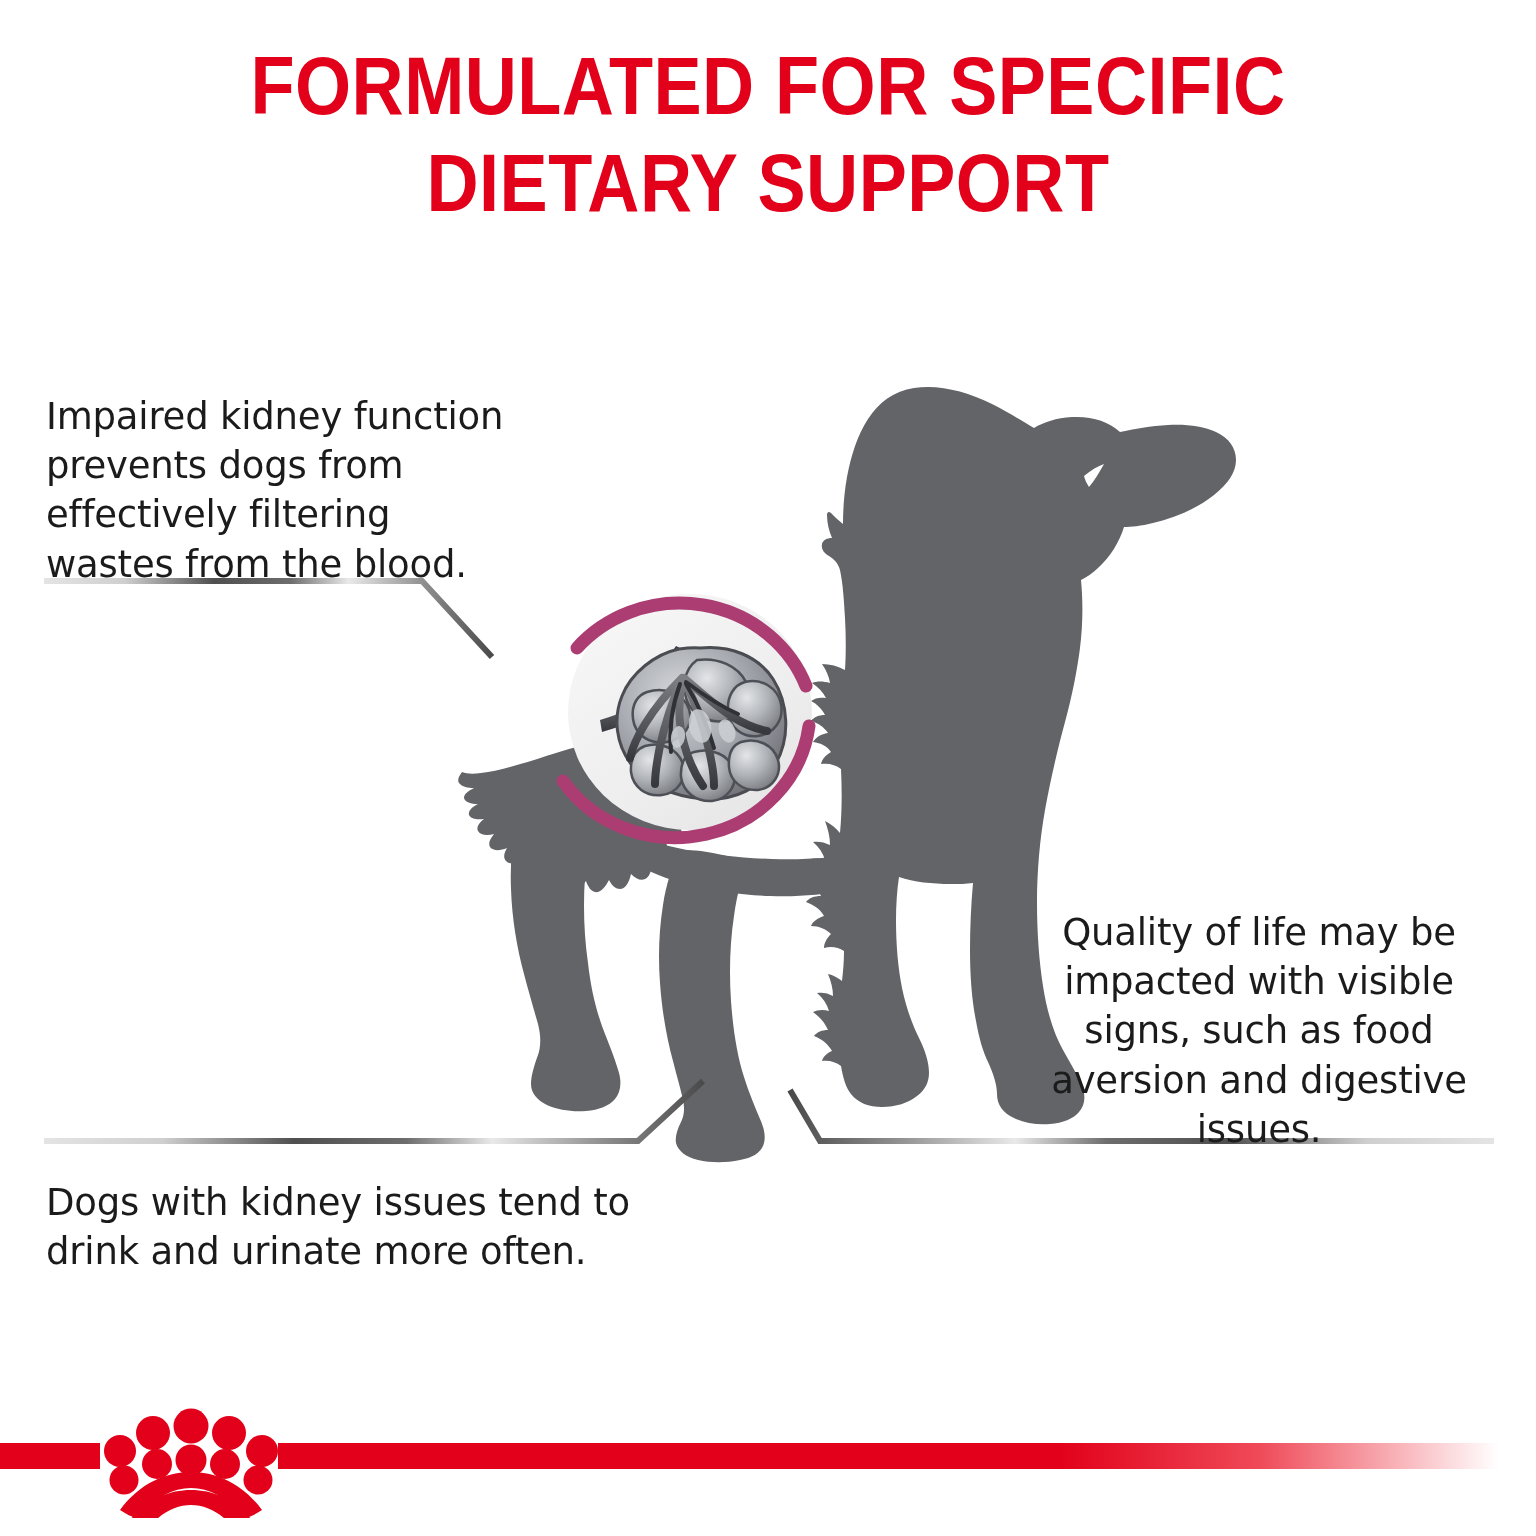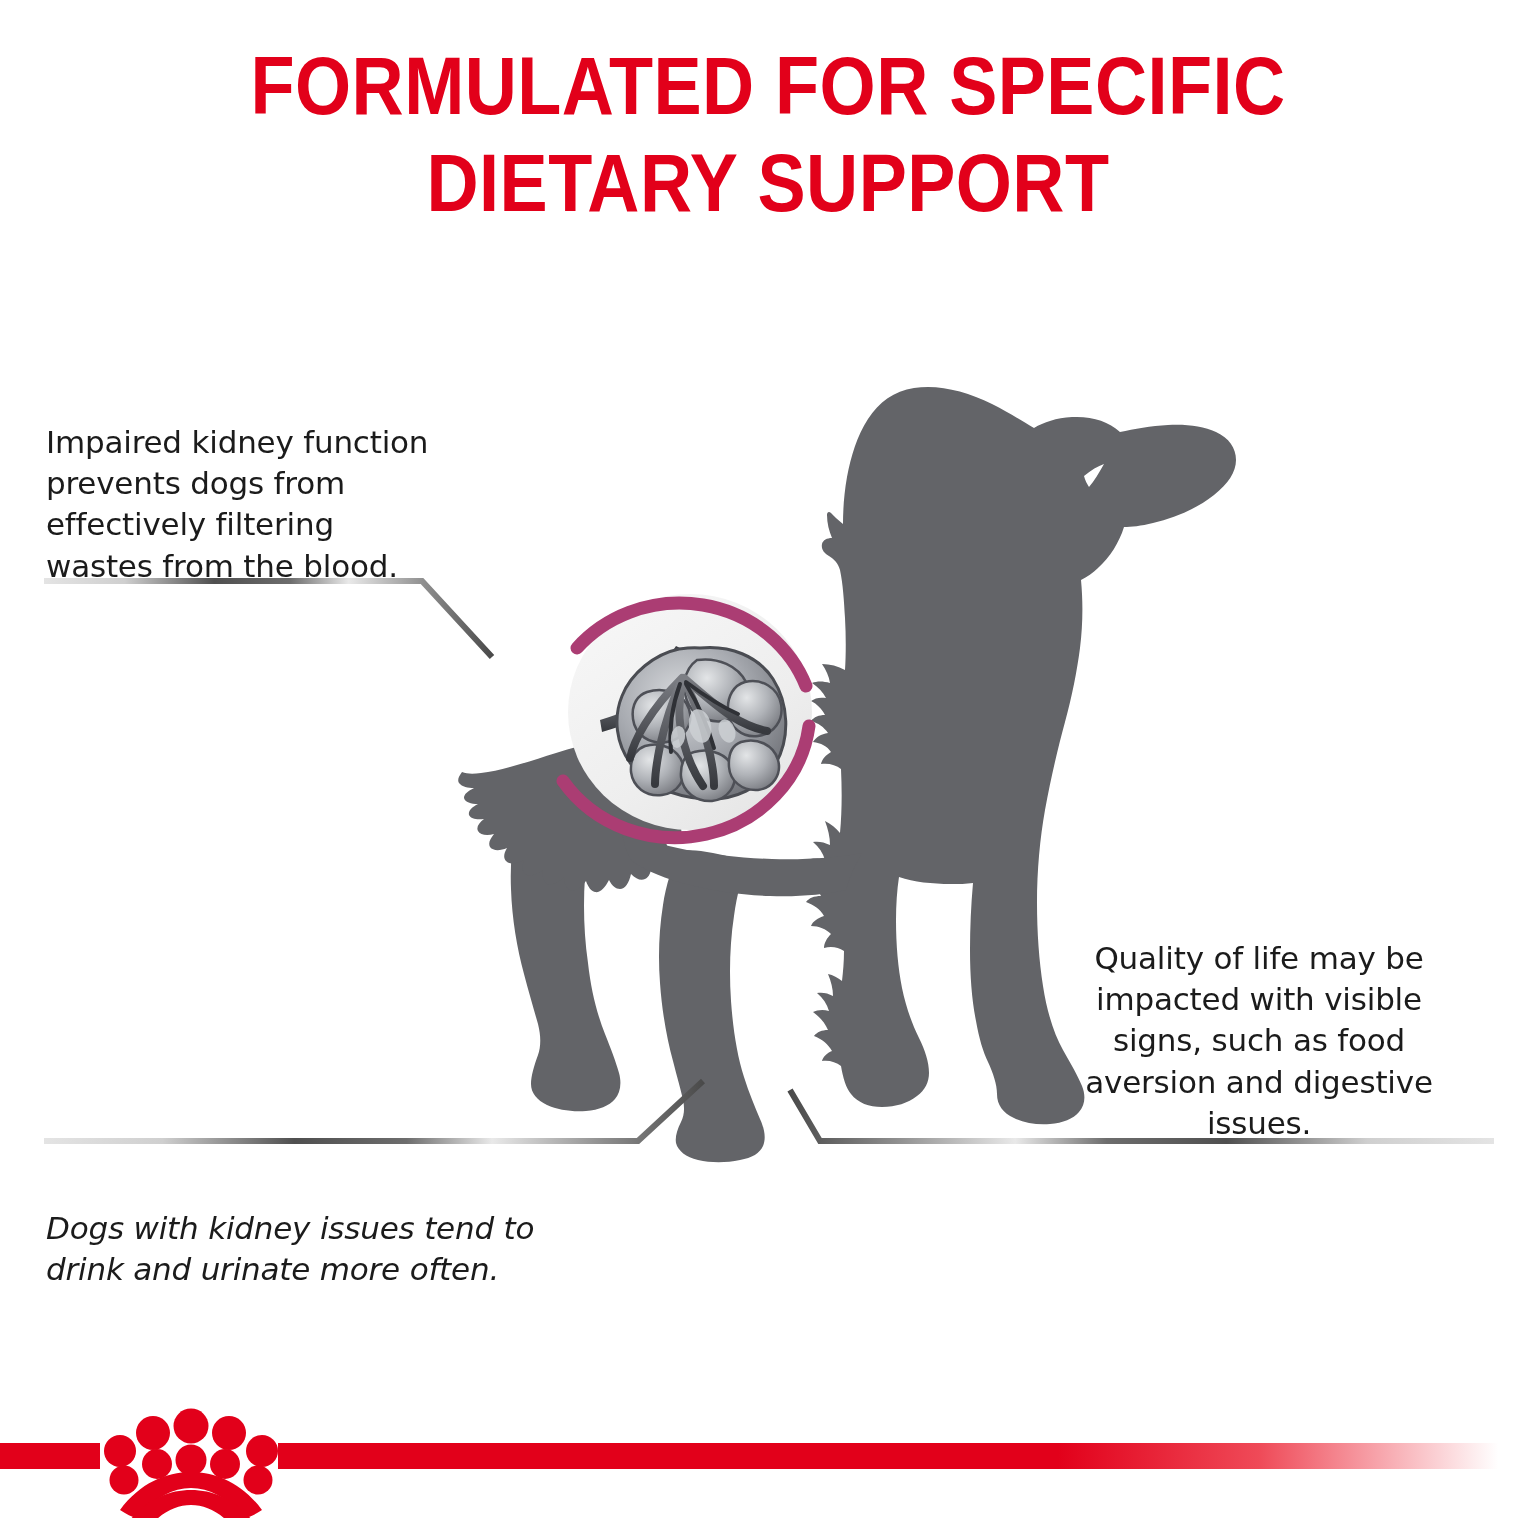--- a/index.html
+++ b/index.html
@@ -26,29 +26,28 @@
     transform:scaleX(0.88);
     transform-origin:50% 0;
     white-space:pre-line;
   }
 
   
   .callout{
     position:absolute;
     color:#1b1b1b;
     font-family:"DejaVu Sans", sans-serif;
-    font-size:31px;
+    font-size:37px;
     line-height:1.33;
     white-space:pre-line;
     letter-spacing:-0.2px;
-    margin-top:30px;
   }
   #txt-kidney-function{ left:46px; top:392px; width:520px; text-align:left; }
   #txt-quality-life   { right:42px; top:908px; width:470px; text-align:center; }
-  #txt-drink-urinate  { left:46px; top:1178px; width:640px; text-align:left;font-style:italic; }
+  #txt-drink-urinate  { left:46px; top:1178px; width:640px; text-align:left; }
 
   
   svg.layer{position:absolute;left:0;top:0;width:1536px;height:1536px;overflow:visible;}
 
   
   .footer-bar-wrap{position:absolute;left:0;top:1443px;width:1536px;height:26px;}
   .bar-left{
     position:absolute;left:0;top:0;height:26px;width:100px;
     background:#E2001A;
   }

